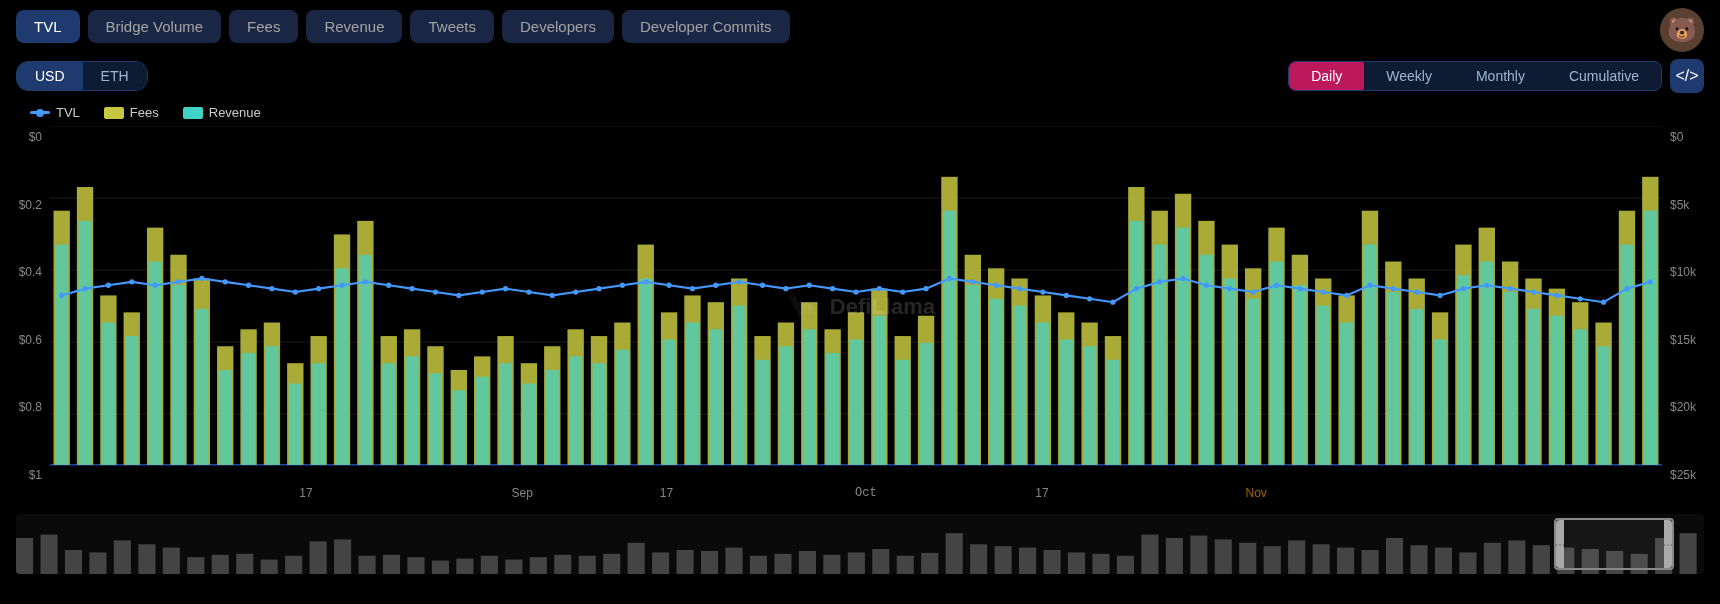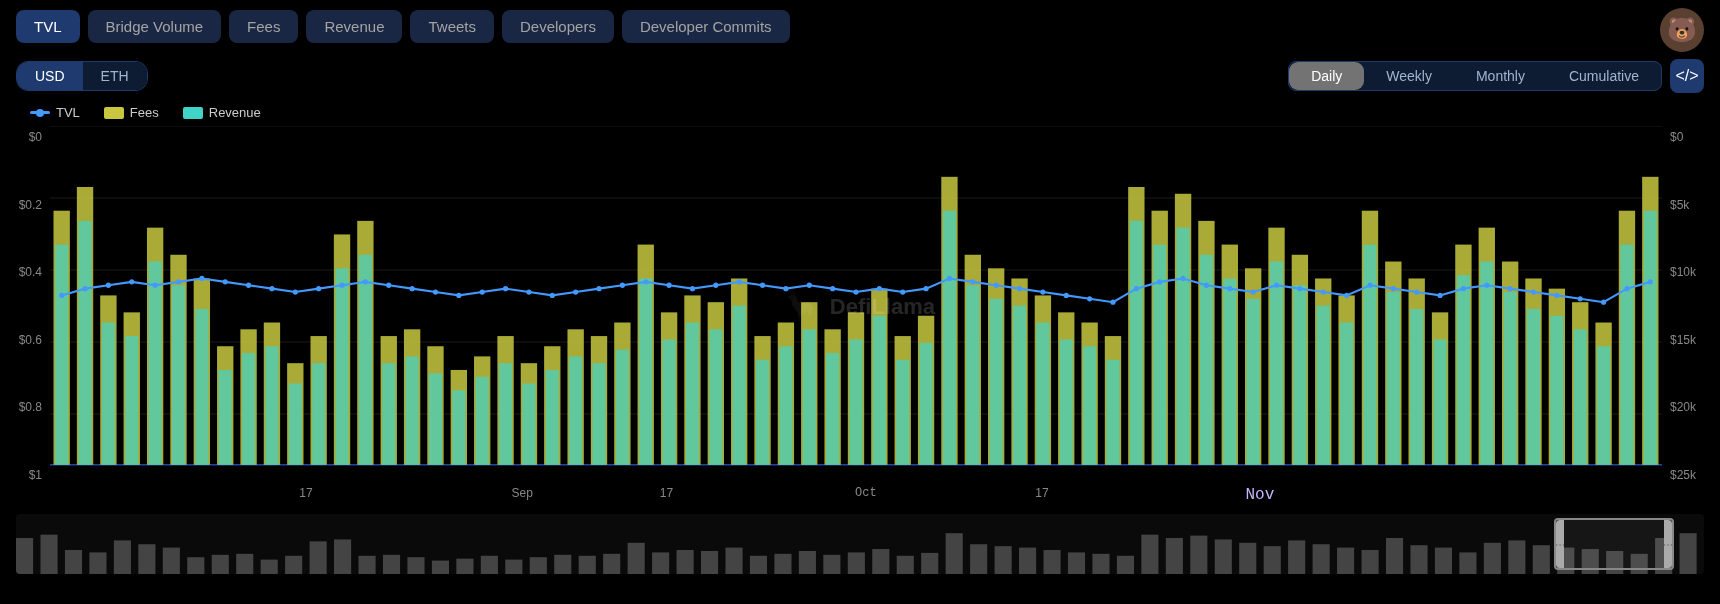--- a/index.html
+++ b/index.html
@@ -86,23 +86,23 @@
     }
     .period-btn {
       padding: 6px 22px;
       border: none;
       cursor: pointer;
       font-size: 14px;
       background: transparent;
       color: #a0b4d0;
     }
     .period-btn.active {
-      background: #737373;
+      background: #be185d;
       color: #fff;
-      border-radius: 9px;
+      border-radius: 2px;
     }
     .code-btn {
       width: 34px;
       height: 34px;
       background: #1e3a6e;
       border: none;
       border-radius: 8px;
       color: #fff;
       cursor: pointer;
       font-size: 16px;
@@ -538,21 +538,21 @@
     <span>DefiLlama</span>
   </div>
 </div>
 
 <div style="position:relative; height:24px; margin: 0 114px 0 104px;">
   <span style="position:absolute; left:13%; font-size:12px; color:#888;">17</span>
   <span style="position:absolute; left:25%; font-size:12px; color:#888;margin-left:32px;">Sep</span>
   <span style="position:absolute; left:37%; font-size:12px; color:#888;">17</span>
   <span style="position:absolute; left:50%; font-size:12px; color:#888;font-family:Liberation Mono, monospace;">Oct</span>
   <span style="position:absolute; left:62%; font-size:12px; color:#888;">17</span>
-  <span style="position:absolute; left:76%; font-size:16px; color:#c4b5fd;font-family:Liberation Mono, monospace;">Nov</span>
+  <span style="position:absolute; left:76%; font-size:12px; color:#a16207;">Nov</span>
 </div>
 
 <div class="minimap">
   <svg width="100%" height="60" id="minimap-svg" preserveAspectRatio="none" viewBox="0 0 1688 60">
       <rect x="0" y="24" width="17.124637681159417" height="36" fill="#444"></rect>
       <rect x="24.463768115942027" y="20.64" width="17.124637681159417" height="39.36" fill="#444"></rect>
       <rect x="48.927536231884055" y="36" width="17.124637681159417" height="24" fill="#444"></rect>
       <rect x="73.39130434782608" y="38.4" width="17.124637681159417" height="21.6" fill="#444"></rect>
       <rect x="97.85507246376811" y="26.400000000000006" width="17.124637681159417" height="33.599999999999994" fill="#444"></rect>
       <rect x="122.31884057971014" y="30.240000000000002" width="17.124637681159417" height="29.759999999999998" fill="#444"></rect>

